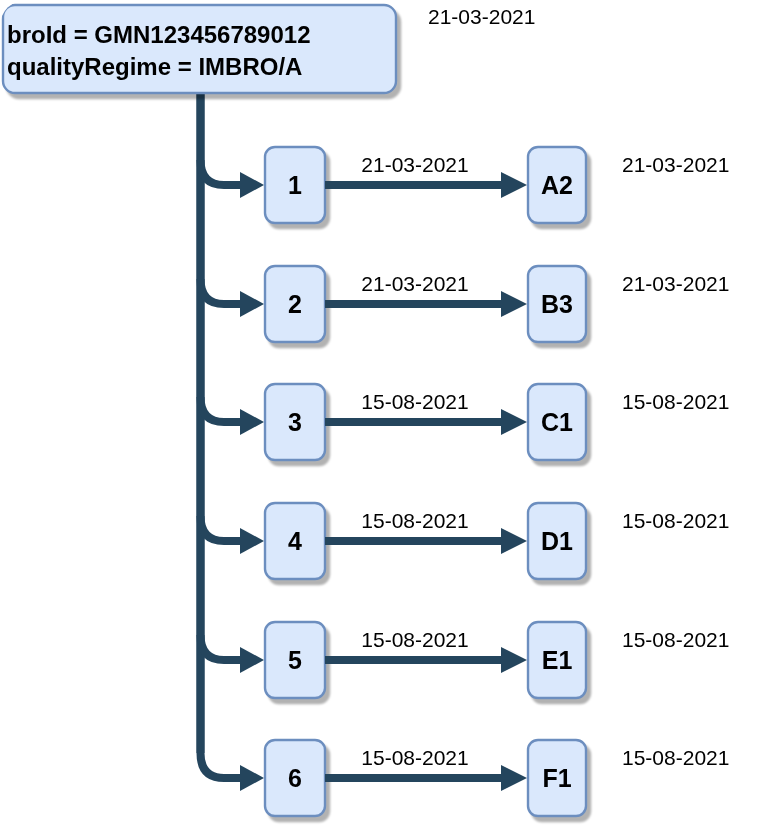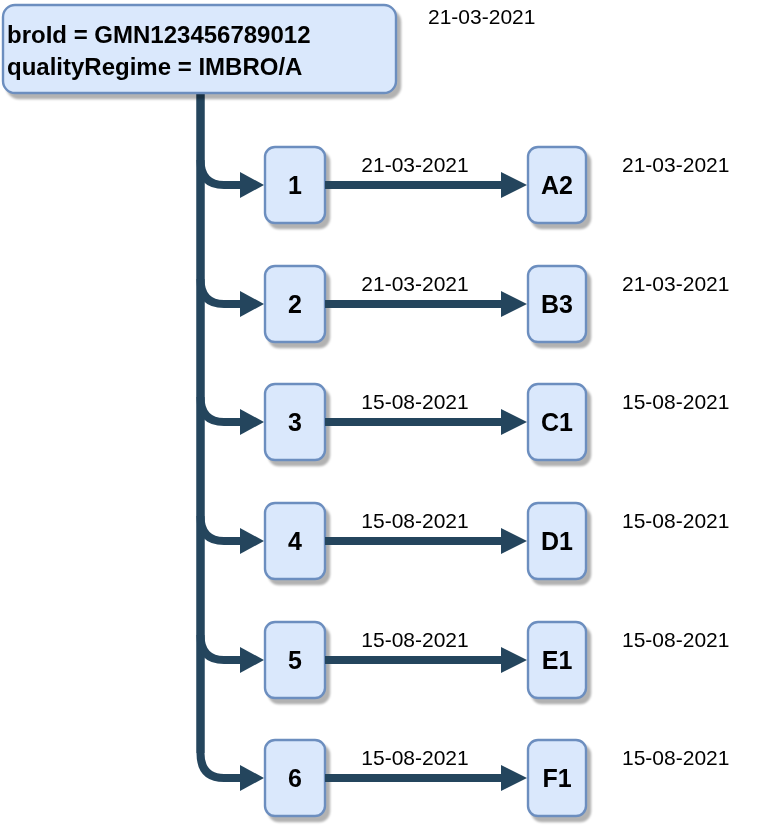--- a/index.html
+++ b/index.html
@@ -3,20 +3,21 @@
 <meta charset="utf-8">
 <style>
   html, body { margin: 0; padding: 0; background: var(--background, #ffffff); }
   .canvas {
     position: relative;
     width: 762px;
     height: 828px;
     background: var(--background, #ffffff);
     font-family: "Liberation Sans", sans-serif;
     overflow: hidden;
+    border-radius: 26px;
   }
   svg { display: block; }
   .shape {
     fill: var(--node-fill, #dae8fc);
     stroke: var(--node-border, #6c8ebf);
     stroke-width: 2.4;
     filter: drop-shadow(4px 5px 1px rgba(0,0,0,0.30));
   }
   .connector {
     fill: none;

